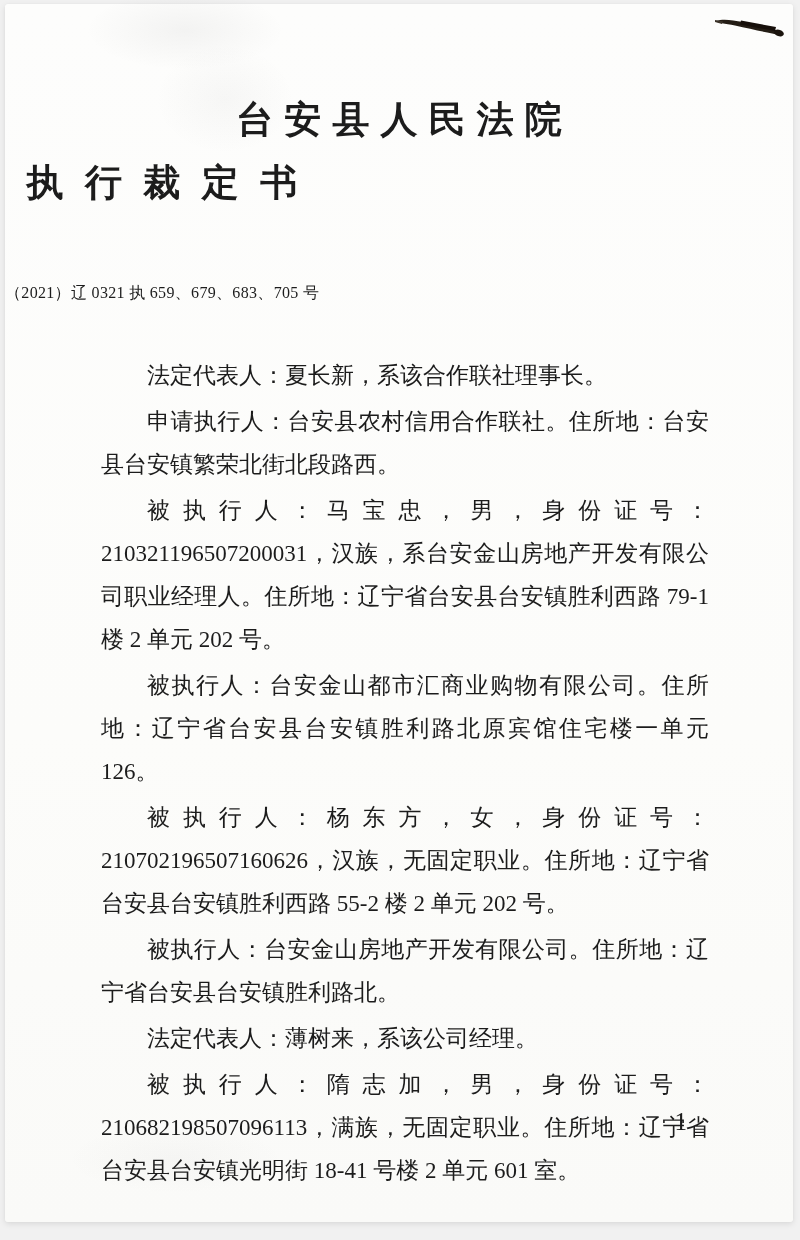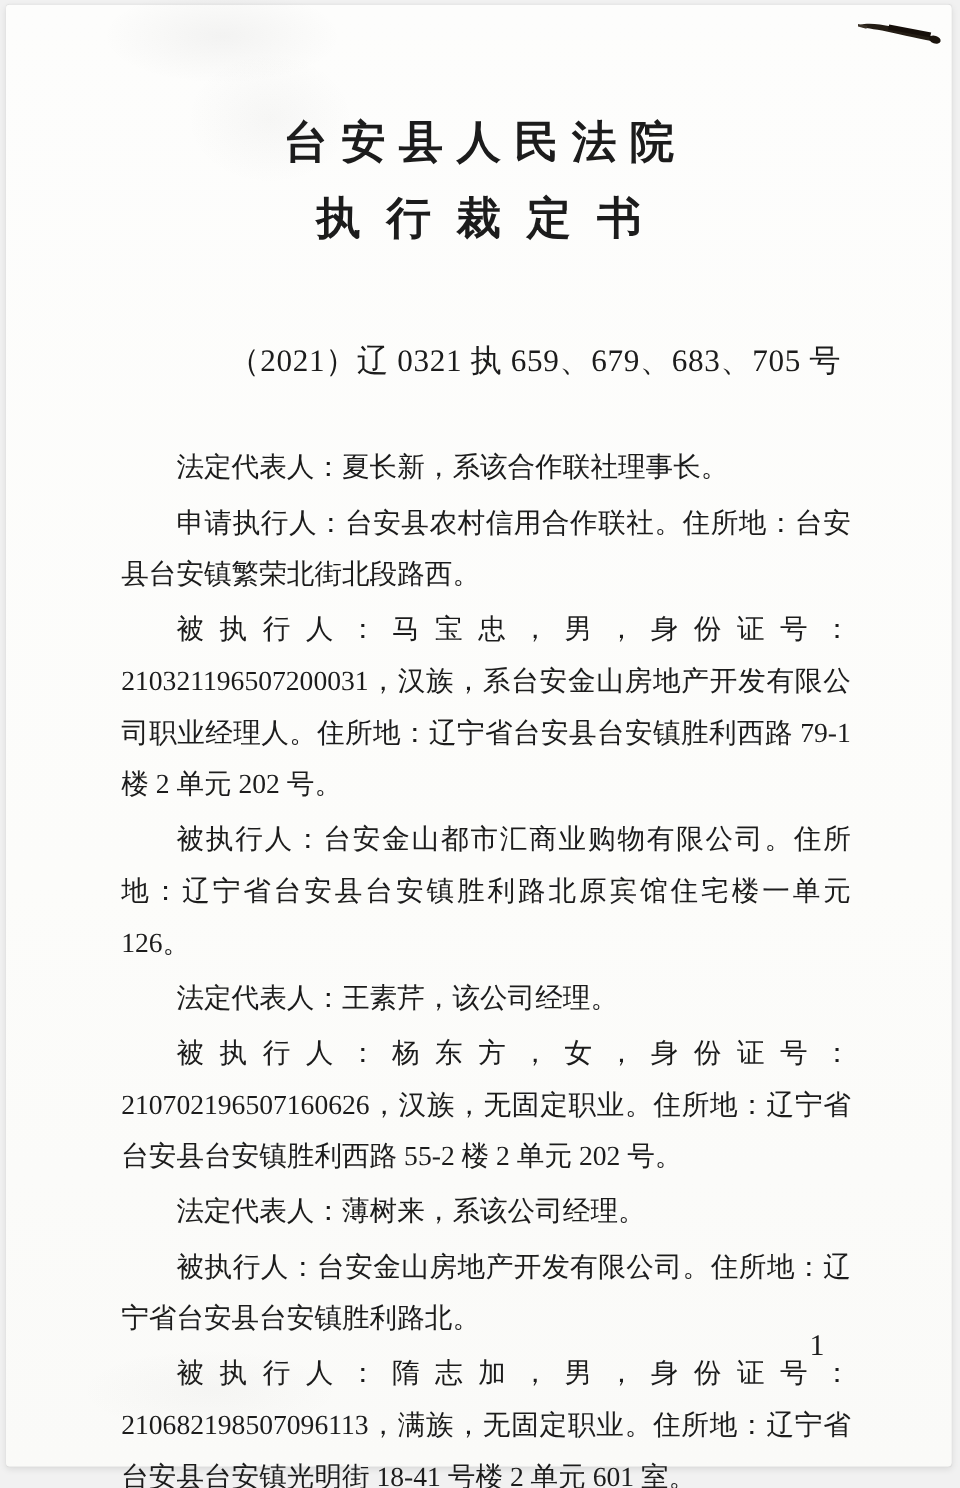--- a/index.html
+++ b/index.html
@@ -45,32 +45,31 @@
     text-align: center;
     font-size: 37px;
     font-weight: bold;
     letter-spacing: 0.30em;
     text-indent: 0.30em; 
     line-height: 1.1;
   }
   .doc-title {
     margin: 0;
     margin-top: 22px;
-    text-align: center;
     font-size: 37px;
     font-weight: bold;
     letter-spacing: 0.58em;
     text-indent: 0.58em;
     line-height: 1.1;
   }
   .case-number {
     margin-top: 80px;
     padding-right: 92px;
-    text-align: right;
-    font-size: 26px;
+    text-align: left;
+    font-size: 16px;
     letter-spacing: 0.02em;
   }
   .doc-body {
     margin-top: 50px;
     padding-left: 96px;
     padding-right: 84px;
     font-size: 23px;
     line-height: 43px;
     text-align: justify;
   }
@@ -106,22 +105,21 @@
 
   <h2 class="doc-title">执行裁定书</h2>
 
   <div class="case-number">（2021）辽 0321 执 659、679、683、705 号</div>
 
   <div class="doc-body">
     <p>法定代表人：夏长新，系该合作联社理事长。</p>
     <p>申请执行人：台安县农村信用合作联社。住所地：台安县台安镇繁荣北街北段路西。</p>
     <p>被执行人：马宝忠，男，身份证号：210321196507200031，汉族，系台安金山房地产开发有限公司职业经理人。住所地：辽宁省台安县台安镇胜利西路 79-1 楼 2 单元 202 号。</p>
     <p>被执行人：台安金山都市汇商业购物有限公司。住所地：辽宁省台安县台安镇胜利路北原宾馆住宅楼一单元 126。</p>
-    <p>法定代表人：王素芹，该公司经理。</p>
     <p>被执行人：杨东方，女，身份证号：210702196507160626，汉族，无固定职业。住所地：辽宁省台安县台安镇胜利西路 55-2 楼 2 单元 202 号。</p>
+    <p>被执行人：台安金山房地产开发有限公司。住所地：辽宁省台安县台安镇胜利路北。</p>
     <p>法定代表人：薄树来，系该公司经理。</p>
-    <p>被执行人：台安金山房地产开发有限公司。住所地：辽宁省台安县台安镇胜利路北。</p>
     <p>被执行人：隋志加，男，身份证号：210682198507096113，满族，无固定职业。住所地：辽宁省台安县台安镇光明街 18-41 号楼 2 单元 601 室。</p>
   </div>
 
   <div class="page-number">1</div>
 
 </div>
 
 </body></html>

